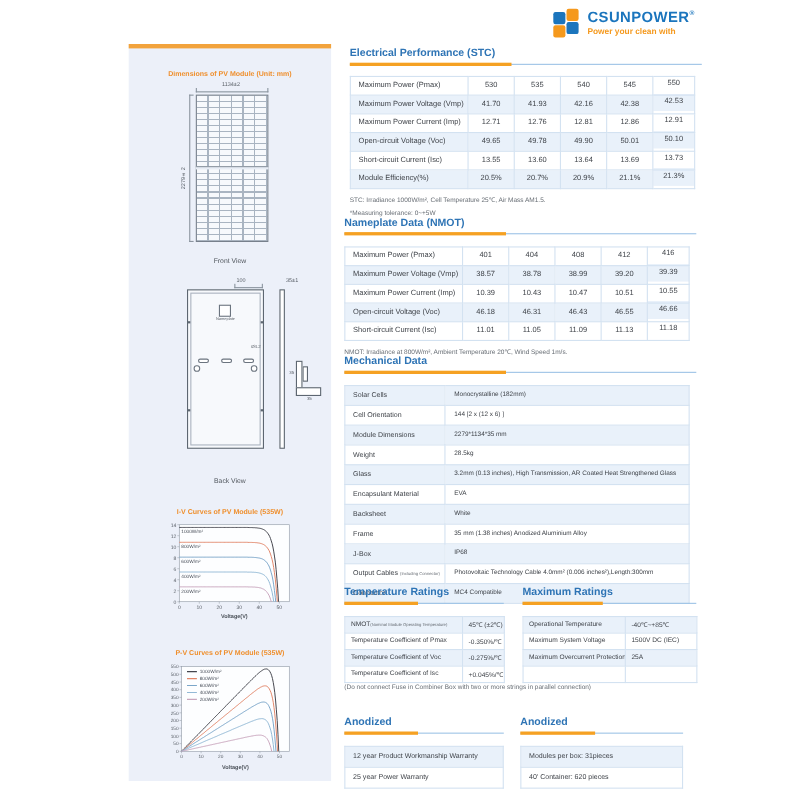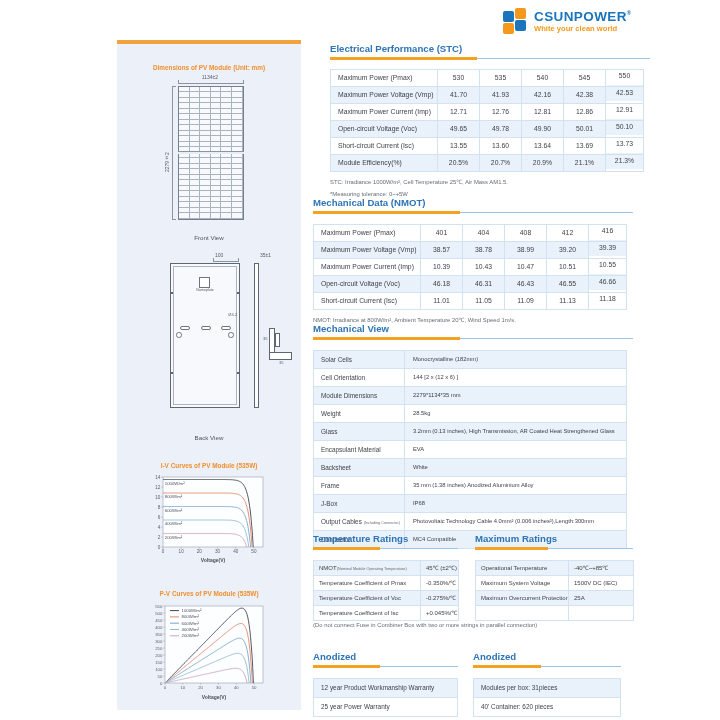--- a/index.html
+++ b/index.html
@@ -89,21 +89,21 @@
 
 <div class="logo">
   <div class="logo-icon">
     <div class="sq tl"></div>
     <div class="sq tr"></div>
     <div class="sq bl"></div>
     <div class="sq br"></div>
   </div>
   <div class="logo-text">
     <div><span class="logo-name">CSUNPOWER</span><span class="logo-reg">®</span></div>
-    <div class="logo-tag">White your clean world</div>
+    <div class="logo-tag">Power your clean with</div>
   </div>
 </div>
 
 <div class="panel">
   <div class="panel-bar"></div>
   <div class="p-title" style="top:24px;">Dimensions of PV Module (Unit: mm)</div>
 
   <div class="dim-text" style="left:61px;top:34px;width:64px;text-align:center;">1134±2</div>
   <div class="dim-line-h" style="left:61px;top:40px;width:64px;"></div>
   <div class="front-grid"></div>
@@ -239,21 +239,21 @@
         <text x="36.5" y="28.9" font-size="4.3" fill="#49505a">400W/m²</text>
         <polyline points="20.0,81.0 20.7,80.8 21.4,80.7 22.1,80.5 22.9,80.4 23.6,80.2 24.3,80.1 25.0,79.9 25.7,79.8 26.4,79.6 27.1,79.4 27.8,79.3 28.6,79.1 29.3,79.0 30.0,78.8 30.7,78.7 31.4,78.5 32.1,78.3 32.8,78.2 33.5,78.0 34.3,77.9 35.0,77.7 35.7,77.6 36.4,77.4 37.1,77.3 37.8,77.1 38.5,76.9 39.2,76.8 40.0,76.6 40.7,76.5 41.4,76.3 42.1,76.2 42.8,76.0 43.5,75.9 44.2,75.7 44.9,75.5 45.7,75.4 46.4,75.2 47.1,75.1 47.8,74.9 48.5,74.8 49.2,74.6 49.9,74.5 50.6,74.3 51.4,74.1 52.1,74.0 52.8,73.8 53.5,73.7 54.2,73.5 54.9,73.4 55.6,73.2 56.3,73.0 57.1,72.9 57.8,72.7 58.5,72.6 59.2,72.4 59.9,72.3 60.6,72.1 61.3,72.0 62.1,71.8 62.8,71.6 63.5,71.5 64.2,71.3 64.9,71.2 65.6,71.0 66.3,70.9 67.0,70.7 67.8,70.6 68.5,70.4 69.2,70.2 69.9,70.1 70.6,69.9 71.3,69.8 72.0,69.6 72.7,69.5 73.5,69.3 74.2,69.2 74.9,69.0 75.6,68.9 76.3,68.7 77.0,68.5 77.7,68.4 78.4,68.2 79.2,68.1 79.9,67.9 80.6,67.8 81.3,67.6 82.0,67.5 82.7,67.4 83.4,67.2 84.1,67.1 84.9,67.0 85.6,66.8 86.3,66.7 87.0,66.6 87.7,66.5 88.4,66.4 89.1,66.4 89.8,66.3 90.6,66.3 91.3,66.3 92.0,66.3 92.7,66.4 93.4,66.6 94.1,66.8 94.8,67.1 95.5,67.5 96.3,68.0 97.0,68.6 97.7,69.4 98.4,70.5 99.1,71.8 99.8,73.4 100.5,75.4 101.3,77.9 102.0,81.0 102.0,81.0" fill="none" stroke="#c9a6bd" stroke-width="0.9"></polyline>
         <line x1="25" y1="33.800000000000004" x2="34" y2="33.800000000000004" stroke="#c9a6bd" stroke-width="1"></line>
         <text x="36.5" y="35.2" font-size="4.3" fill="#49505a">200W/m²</text>
       </svg>
   </div>
 </div>
 
 <div class="rcol">
 
-  <div class="abs" style="left:17px;top:44px;width:320px;">
+  <div class="abs" style="left:5px;top:44px;width:320px;">
     <div class="sec-h">Electrical Performance (STC)</div>
     <div class="rule">
         <div class="line"></div>
         <div class="bar"></div>
       </div>
     <table class="tbl-wide" style="margin-top:8px;">
       <colgroup>
           <col style="width:107px">
           <col style="width:42px">
           <col style="width:42px">
@@ -310,21 +310,21 @@
             <td class="val">21.1%</td>
             <td class="val lift">21.3%</td>
           </tr>
     </tbody>
       </table>
     <div class="foot" style="margin-top:6px;">STC: Irradiance 1000W/m², Cell Temperature 25℃, Air Mass AM1.5.</div>
     <div class="foot" style="margin-top:5px;">*Measuring tolerance: 0~+5W</div>
   </div>
 
   <div class="abs" style="left:0;top:198px;width:320px;">
-    <div class="sec-h">Mechanical  Data (NMOT)</div>
+    <div class="sec-h">Nameplate  Data (NMOT)</div>
     <div class="rule">
         <div class="line"></div>
         <div class="bar"></div>
       </div>
     <table class="tbl-wide" style="margin-top:9px;">
       <colgroup>
           <col style="width:107px">
           <col style="width:42px">
           <col style="width:42px">
           <col style="width:42px">
@@ -371,21 +371,21 @@
             <td class="val">11.09</td>
             <td class="val">11.13</td>
             <td class="val lift">11.18</td>
           </tr>
     </tbody>
       </table>
     <div class="foot" style="margin-top:6px;">NMOT: Irradiance at 800W/m², Ambient Temperature 20℃, Wind Speed 1m/s.</div>
   </div>
 
   <div class="abs" style="left:0;top:324px;width:320px;">
-    <div class="sec-h">Mechanical View</div>
+    <div class="sec-h">Mechanical Data</div>
     <div class="rule">
         <div class="line"></div>
         <div class="bar"></div>
       </div>
     <table class="tbl-mech" style="margin-top:9px;">
       <colgroup>
           <col style="width:91px">
           <col style="width:222px">
         </colgroup>
       <tbody>

